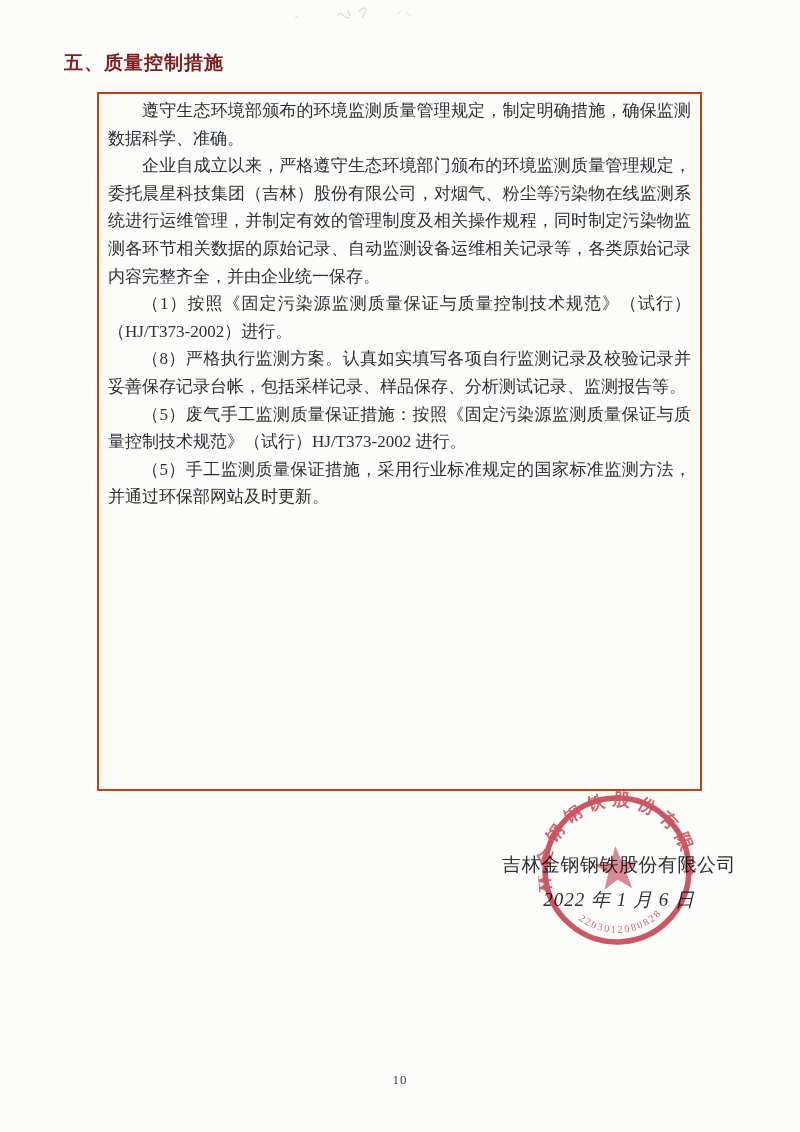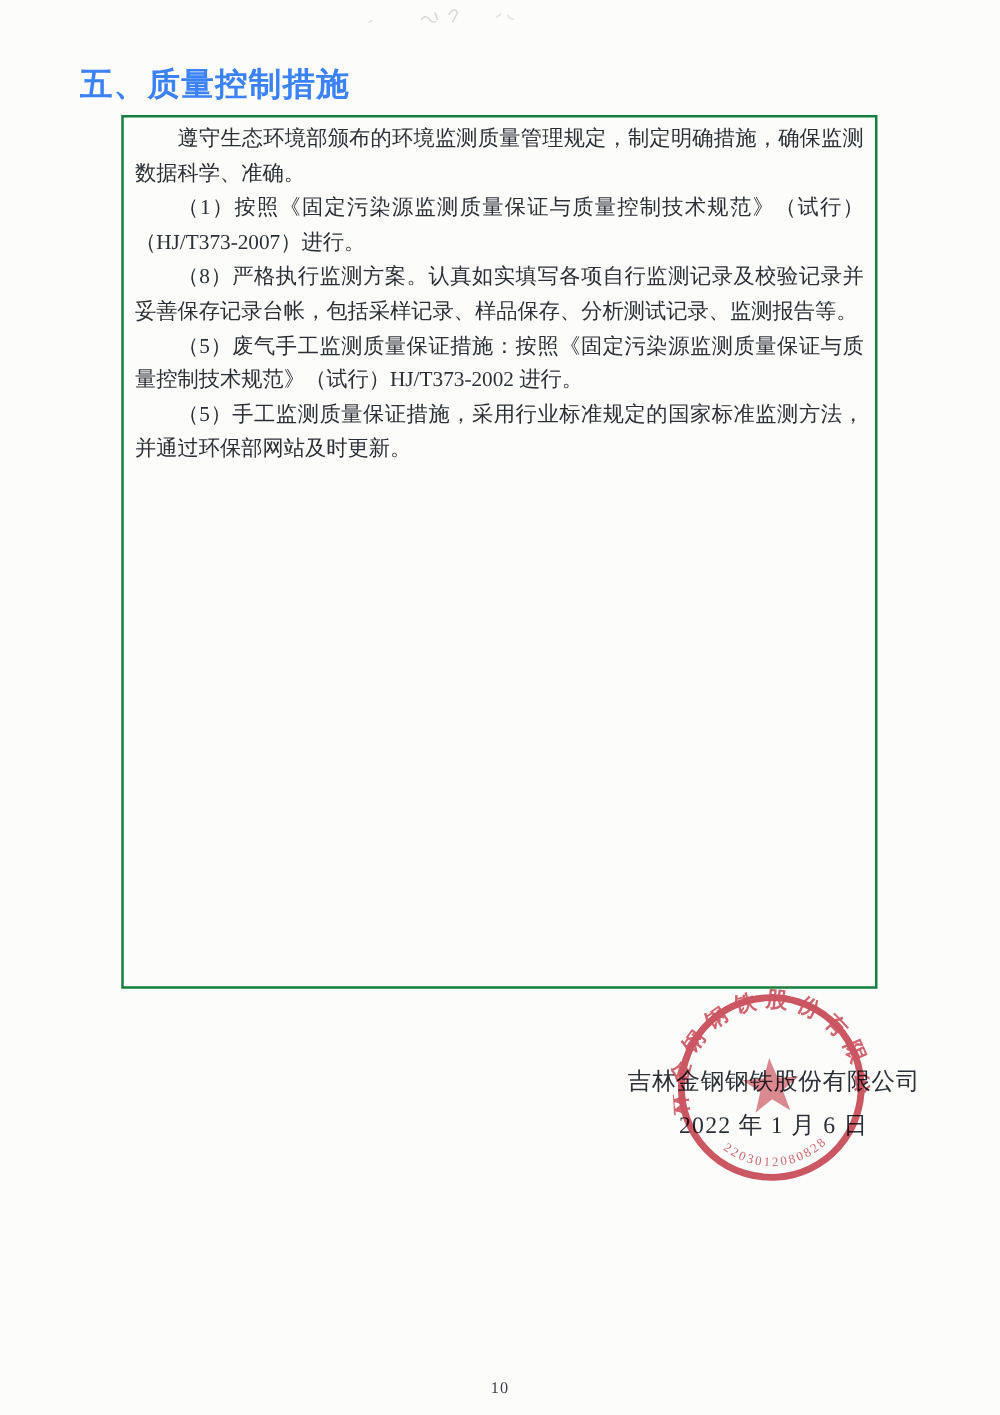--- a/index.html
+++ b/index.html
@@ -20,34 +20,34 @@
     position: absolute;
     left: 285px;
     top: 2px;
     opacity: 0.55;
   }
 
   .doc-title {
     position: absolute;
     left: 64px;
     top: 50px;
-    font-size: 26px;
+    font-size: 19px;
     font-weight: bold;
     letter-spacing: 1px;
-    color: #3b82f6;
+    color: #7f1d1d;
   }
 
   .content-box {
     position: absolute;
     left: 97px;
     top: 92px;
     width: 605px;
     height: 699px;
     box-sizing: border-box;
-    border: 2px solid #15803d;
+    border: 2px solid #c2410c;
     padding: 3px 9px 0 9px;
     overflow: hidden;
   }
   .content-box p {
     margin: 0;
     text-indent: 2em;
     font-size: 17px;
     line-height: 27.6px;
     text-align: justify;
     color: #2b2f36;
@@ -63,20 +63,21 @@
   .sign-company {
     font-size: 19px;
     letter-spacing: 0.5px;
     white-space: nowrap;
   }
   .sign-date {
     margin-top: 9px;
     font-size: 19px;
     letter-spacing: 1px;
     white-space: nowrap;
+    font-style: italic;
   }
 
   .seal {
     position: absolute;
     left: 538px;
     top: 791px;
     width: 158px;
     height: 158px;
     mix-blend-mode: multiply;
     opacity: 0.88;
@@ -85,38 +86,38 @@
 
   .page-number {
     position: absolute;
     left: 0;
     top: 1072px;
     width: 800px;
     text-align: center;
     font-size: 13px;
     color: #3c3f45;
     letter-spacing: 1px;
-    margin-top: 30px;
   }
 </style>
 </head>
 <body>
 
 <svg class="scan-smudge" width="170" height="28" viewBox="0 0 170 28">
   <path d="M10 16 l3 -2" stroke="#bfc3c8" stroke-width="1" fill="none"></path>
   <path d="M52 14 q3 -5 6 -1 t6 2 M63 8 l2 6" stroke="#b4b9bf" stroke-width="1.2" fill="none"></path>
   <path d="M74 10 q4 -7 7 -2 l-4 8" stroke="#b4b9bf" stroke-width="1.2" fill="none"></path>
   <path d="M112 12 l4 -3 M121 10 q2 4 5 3" stroke="#bfc3c8" stroke-width="1" fill="none"></path>
 </svg>
 
 <div class="doc-title">五、质量控制措施</div>
 
 <div class="content-box">
   <p>遵守生态环境部颁布的环境监测质量管理规定，制定明确措施，确保监测数据科学、准确。</p>
-  <p>（1）按照《固定污染源监测质量保证与质量控制技术规范》（试行）（HJ/T373-2007）进行。</p>
+  <p>企业自成立以来，严格遵守生态环境部门颁布的环境监测质量管理规定，委托晨星科技集团（吉林）股份有限公司，对烟气、粉尘等污染物在线监测系统进行运维管理，并制定有效的管理制度及相关操作规程，同时制定污染物监测各环节相关数据的原始记录、自动监测设备运维相关记录等，各类原始记录内容完整齐全，并由企业统一保存。</p>
+  <p>（1）按照《固定污染源监测质量保证与质量控制技术规范》（试行）（HJ/T373-2002）进行。</p>
   <p>（8）严格执行监测方案。认真如实填写各项自行监测记录及校验记录并妥善保存记录台帐，包括采样记录、样品保存、分析测试记录、监测报告等。</p>
   <p>（5）废气手工监测质量保证措施：按照《固定污染源监测质量保证与质量控制技术规范》（试行）HJ/T373-2002 进行。</p>
   <p>（5）手工监测质量保证措施，采用行业标准规定的国家标准监测方法，并通过环保部网站及时更新。</p>
 </div>
 
 <div class="sign-block">
   <div class="sign-company">吉林金钢钢铁股份有限公司</div>
   <div class="sign-date">2022 年 1 月 6 日</div>
 </div>
 

